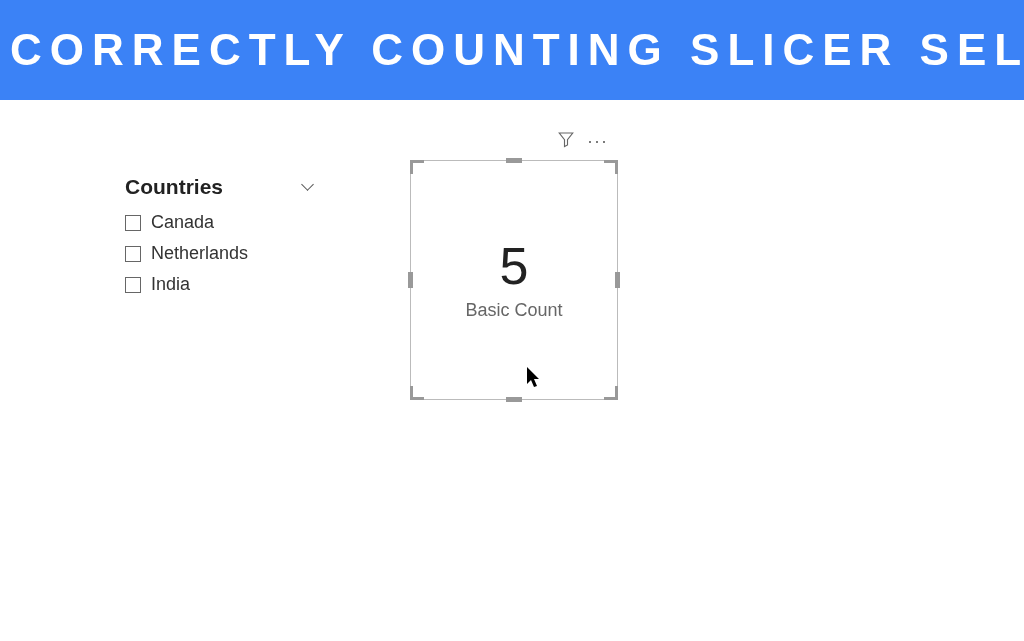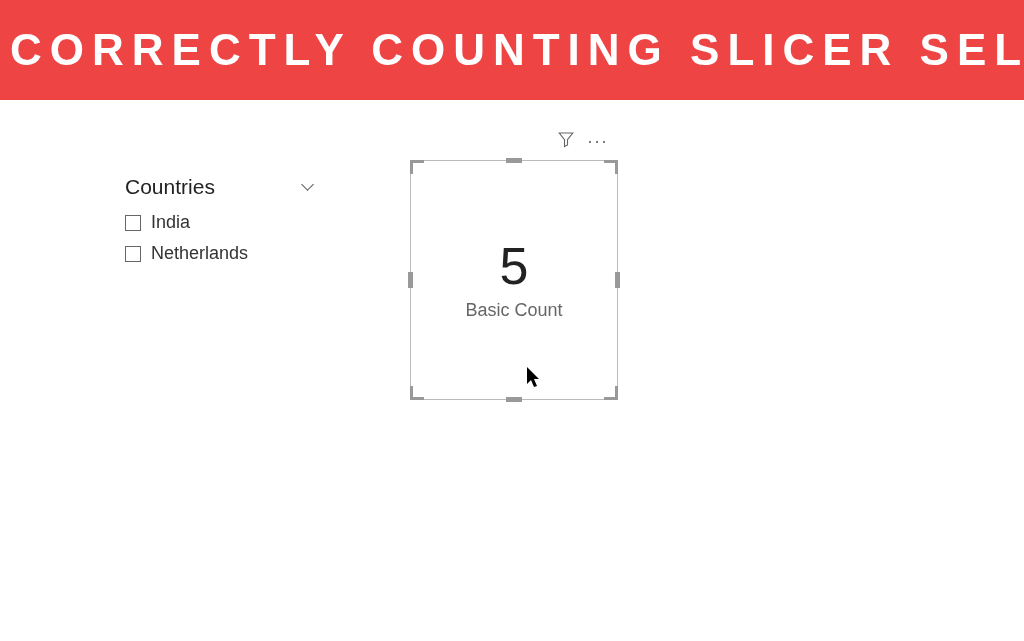--- a/index.html
+++ b/index.html
@@ -9,21 +9,21 @@
     }
     body {
       font-family: 'Segoe UI', Tahoma, Geneva, Verdana, sans-serif;
       background: #ffffff;
       width: 1024px;
       height: 641px;
       overflow: hidden;
       position: relative;
     }
     .header-banner {
-      background: #ef4444;
+      background: #3b82f6;
       color: #ffffff;
       font-size: 44px;
       font-weight: 700;
       letter-spacing: 8px;
       padding: 25px 10px;
       white-space: nowrap;
       overflow: hidden;
     }
     .canvas {
       position: relative;
@@ -39,21 +39,21 @@
     }
     .slicer-header {
       display: flex;
       align-items: center;
       justify-content: space-between;
       margin-bottom: 8px;
       padding-right: 30px;
     }
     .slicer-title {
       font-size: 21px;
-      font-weight: 400;
+      font-weight: 700;
       color: #222;
     }
     .chevron {
       width: 14px;
       height: 14px;
       position: relative;
     }
     .chevron::before {
       content: '';
       position: absolute;
@@ -170,25 +170,29 @@
 
 <div class="canvas">
 
   <div class="slicer">
     <div class="slicer-header">
       <span class="slicer-title">Countries</span>
       <span class="chevron"></span>
     </div>
     <div class="slicer-item">
       <span class="checkbox"></span>
-      <span class="slicer-item-label">India</span>
+      <span class="slicer-item-label">Canada</span>
     </div>
     <div class="slicer-item">
       <span class="checkbox"></span>
       <span class="slicer-item-label">Netherlands</span>
+    </div>
+    <div class="slicer-item">
+      <span class="checkbox"></span>
+      <span class="slicer-item-label">India</span>
     </div>
   </div>
 
   <div class="card-visual-wrapper">
     <div class="visual-toolbar">
       <span class="funnel-icon">
         <svg viewBox="0 0 24 24">
             <path d="M3 4 L21 4 L14 13 L14 20 L10 22 L10 13 Z" stroke-width="1.5"></path>
           </svg>
       </span>

